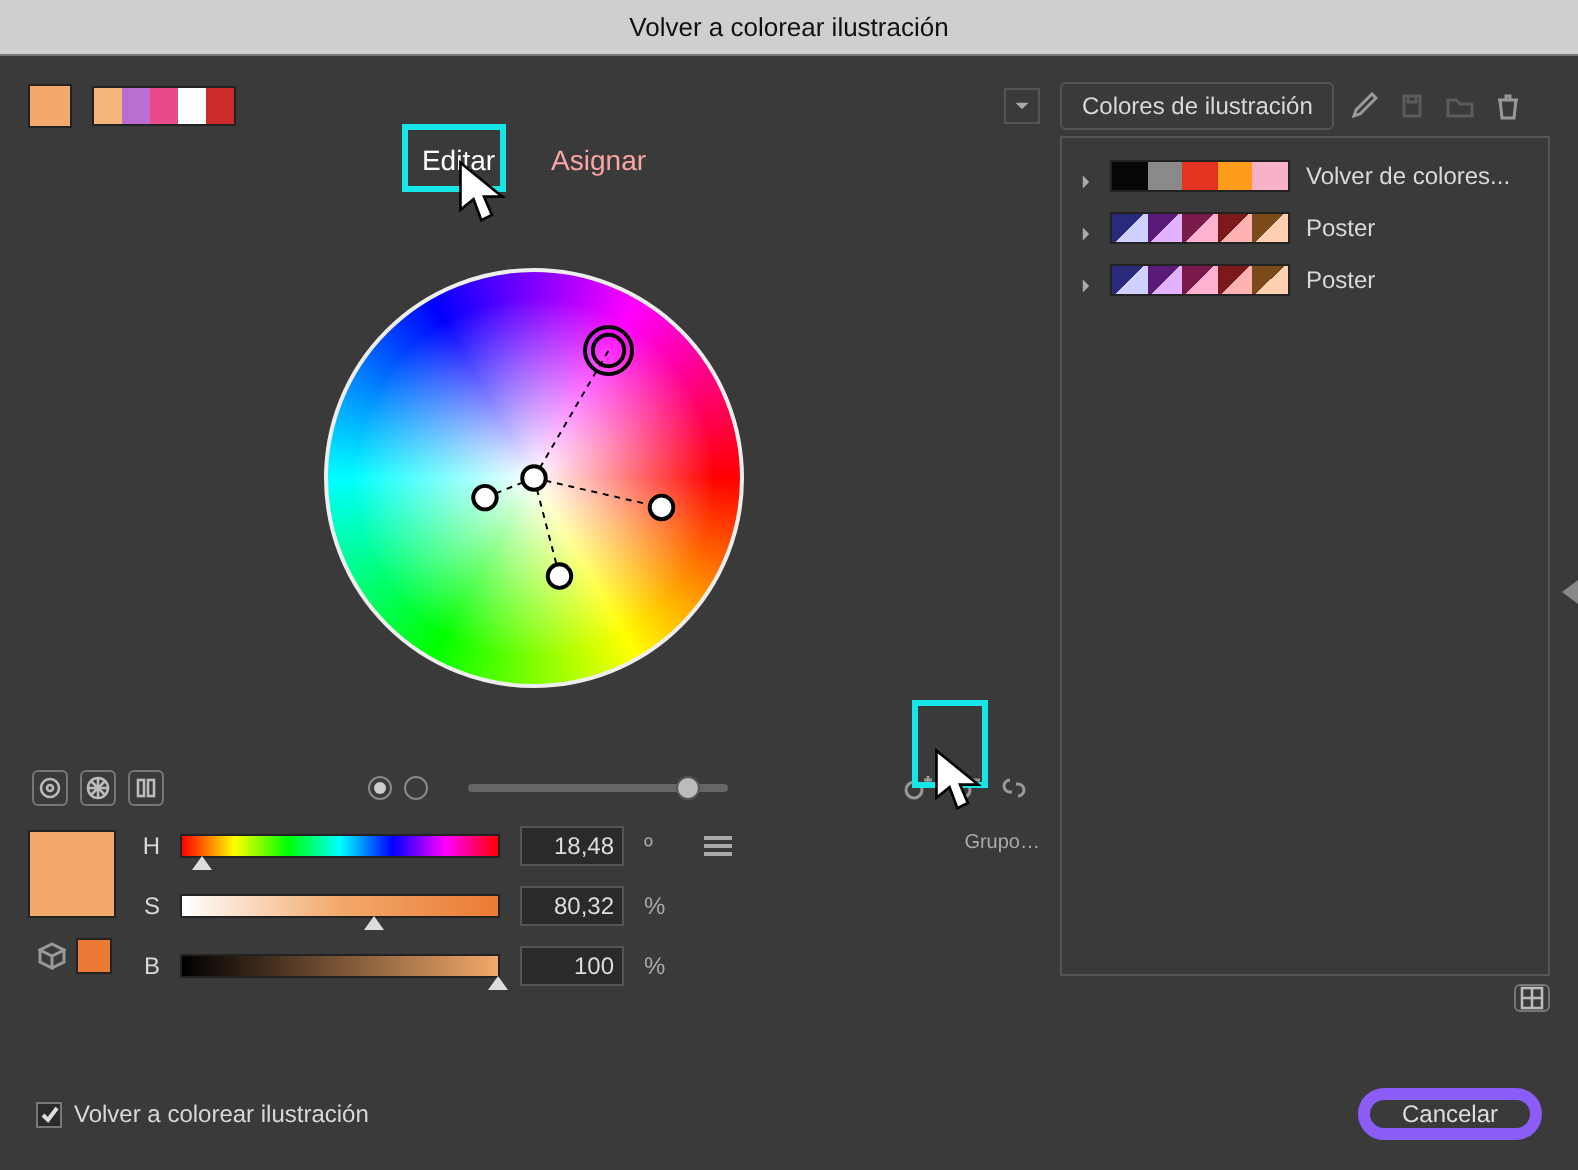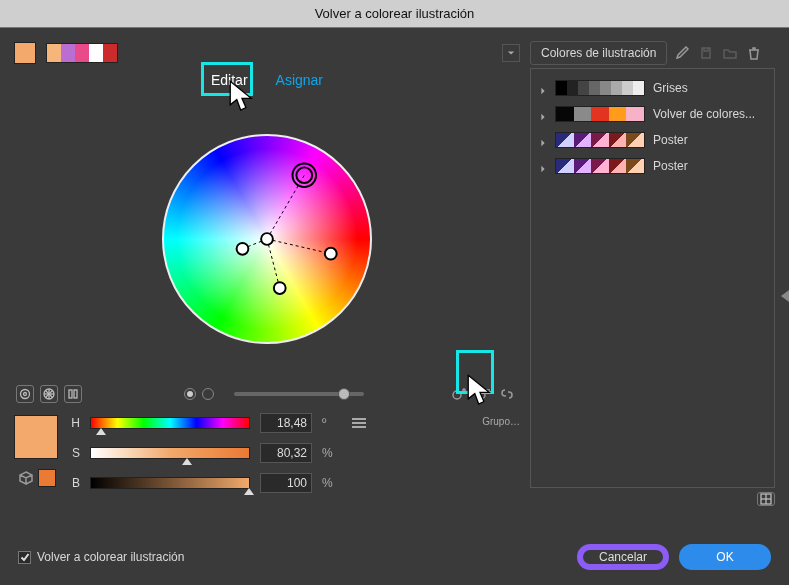--- a/index.html
+++ b/index.html
@@ -16,21 +16,21 @@
   .mini-swatches div { width:14px; height:18px; }
   .flex-spacer { flex:1; }
   .dd { width:18px; height:18px; border:1px solid #555; display:flex; align-items:center; justify-content:center; cursor:pointer; }
   .dd svg { width:8px; height:8px; fill:#aaa; }
   .btn-tag { border:1px solid #555; border-radius:3px; height:24px; padding:0 10px; display:flex; align-items:center; background:#3a3a3a; cursor:pointer; }
   .tiny-icon { width:18px; height:18px; display:inline-flex; align-items:center; justify-content:center; color:#999; cursor:pointer; }
   .tiny-icon svg { width:14px; height:14px; stroke:#999; fill:none; stroke-width:1.5; }
 
   
   .tabs { display:flex; gap:28px; justify-content:center; padding:4px 0 8px; font-size:14px; position:relative; }
-  .tab { cursor:pointer; color:#0ea5e9; }
+  .tab { cursor:pointer; color:#fca5a5; }
   .tab.active { color:#fff; }
   .hl-rect { position:absolute; border:3px solid #17E6E6; pointer-events:none; }
 
   
   .wheel-area { position:relative; height:285px; display:flex; align-items:center; justify-content:center; }
   .wheel {
     width:210px; height:210px; border-radius:50%; position:relative;
     background:
       radial-gradient(circle at center, #fff 0%, rgba(255,255,255,0) 62%),
       conic-gradient(from 90deg,
@@ -266,36 +266,20 @@
           </svg>
         </span>
     </div>
     <div class="right-box">
       <div id="groups">
           <div class="grp">
             <span class="chev"><svg viewBox="0 0 10 10">
                 <path d="M3 1 L7 5 L3 9 Z"></path>
               </svg></span>
             <div class="ramp">
-              <div style="background: rgb(0, 0, 0);"></div>
-              <div style="background: rgb(34, 34, 34);"></div>
-              <div style="background: rgb(68, 68, 68);"></div>
-              <div style="background: rgb(102, 102, 102);"></div>
-              <div style="background: rgb(136, 136, 136);"></div>
-              <div style="background: rgb(170, 170, 170);"></div>
-              <div style="background: rgb(204, 204, 204);"></div>
-              <div style="background: rgb(238, 238, 238);"></div>
-            </div>
-            <span class="label">Grises</span>
-          </div>
-          <div class="grp">
-            <span class="chev"><svg viewBox="0 0 10 10">
-                <path d="M3 1 L7 5 L3 9 Z"></path>
-              </svg></span>
-            <div class="ramp">
               <div style="background: rgb(7, 7, 7);"></div>
               <div style="background: rgb(138, 138, 138);"></div>
               <div style="background: rgb(227, 52, 31);"></div>
               <div style="background: rgb(255, 156, 27);"></div>
               <div style="background: rgb(247, 178, 199);"></div>
             </div>
             <span class="label">Volver de colores...</span>
           </div>
           <div class="grp">
             <span class="chev"><svg viewBox="0 0 10 10">
@@ -341,21 +325,20 @@
 
 <div class="footer">
   <span class="chk" id="footer-chk">
     <svg viewBox="0 0 10 10">
         <polyline points="1.5,5.5 4,8 8.5,2"></polyline>
       </svg>
   </span>
   <span>Volver a colorear ilustración</span>
   <div class="f-spacer"></div>
   <div class="btn">Cancelar</div>
-  <div class="btn primary">OK</div>
 </div>
 
 <div class="hl-rect" style="left:201px; top:62px; width:52px; height:34px;"></div>
 <div class="hl-rect" style="left:456px; top:350px; width:38px; height:44px;"></div>
 <svg class="cursor" style="left:228px; top:80px; width:28px; height:34px" viewBox="0 0 20 26">
     <path d="M1 1 L1 19 L6 15 L9 23 L13 21 L10 14 L17 14 Z" fill="#fff" stroke="#000"></path>
   </svg>
 <svg class="cursor" style="left:466px; top:374px; width:28px; height:34px" viewBox="0 0 20 26">
     <path d="M1 1 L1 19 L6 15 L9 23 L13 21 L10 14 L17 14 Z" fill="#fff" stroke="#000"></path>
   </svg>

